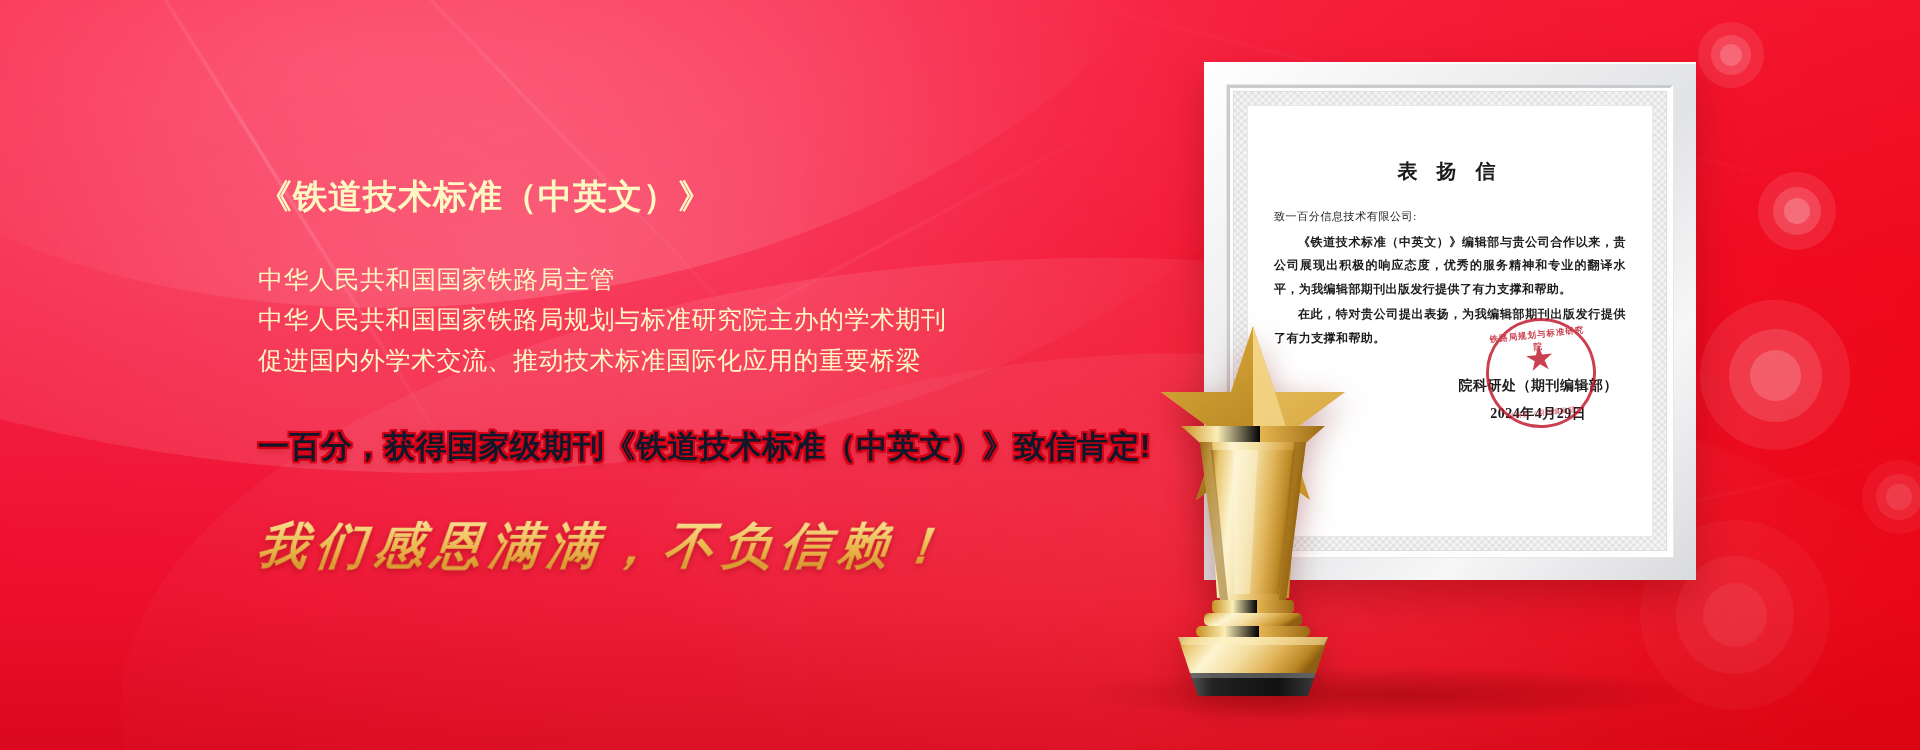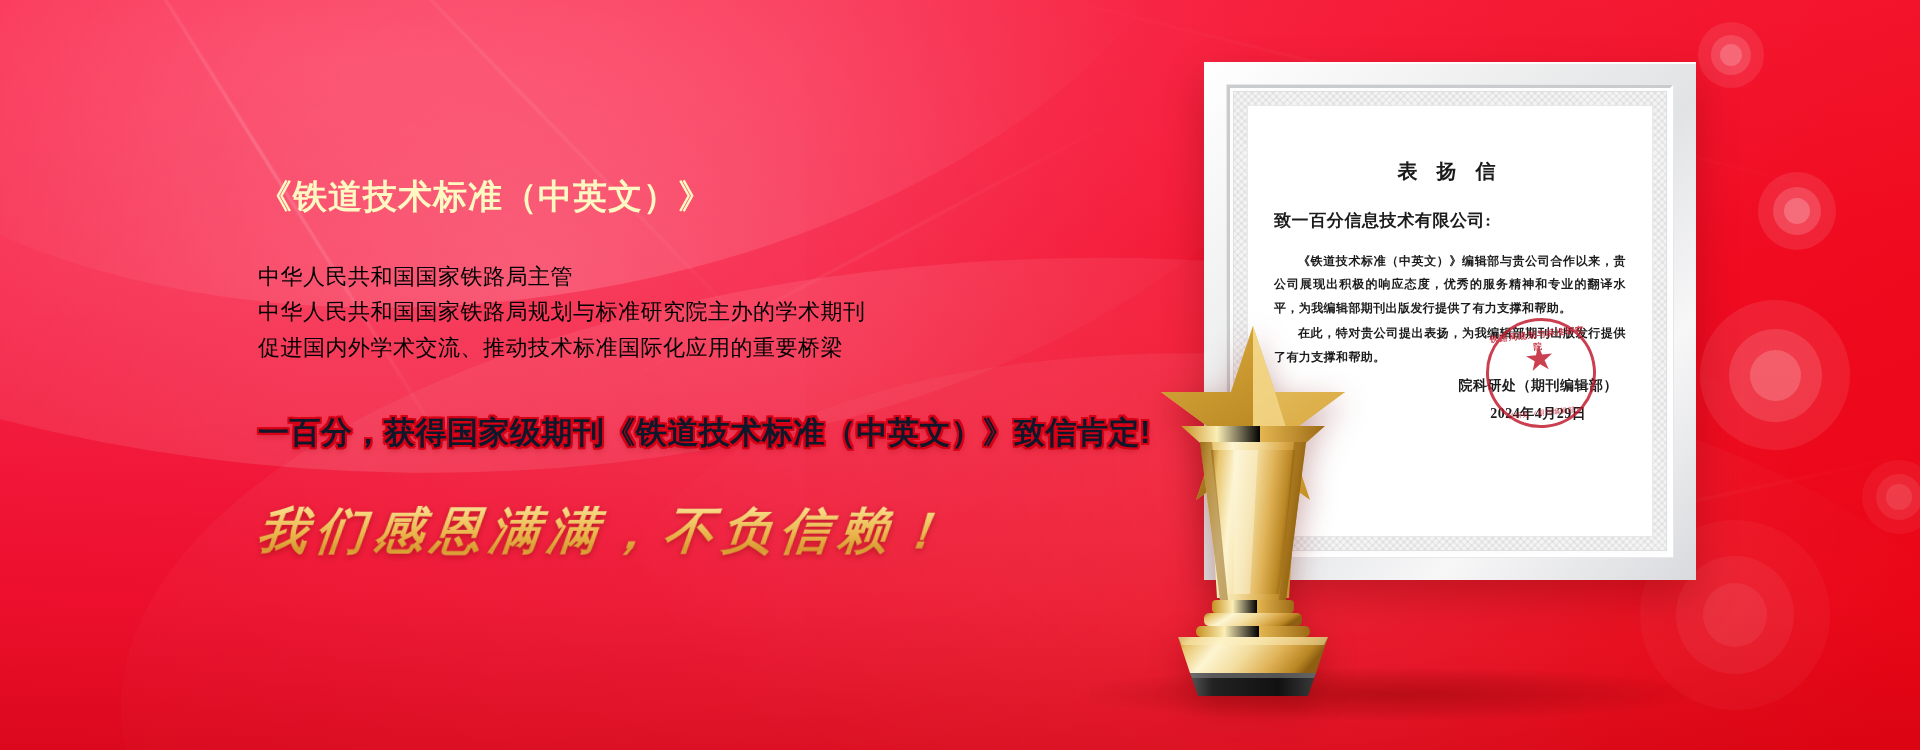--- a/index.html
+++ b/index.html
@@ -123,22 +123,22 @@
   }
   .journal-title {
     font-size: 34px;
     font-weight: bold;
     color: #fef9c3;
     letter-spacing: 1px;
     margin: 0 0 42px 0;
     line-height: 1.2;
   }
   .desc-line {
-    font-size: 22px;
-    color: #000000;
+    font-size: 25px;
+    color: #fef9c3;
     line-height: 1.62;
     letter-spacing: .5px;
   }
   .headline {
     margin-top: 48px;
     font-size: 31px;
     font-weight: bold;
     color: #0f172a;
     letter-spacing: .5px;
     line-height: 1.25;
@@ -210,24 +210,24 @@
     overflow: hidden;
   }
   .letter-title {
     text-align: center;
     font-size: 20px;
     font-weight: bold;
     letter-spacing: 7px;
     margin: 18px 0 24px 0;
   }
   .letter-salutation {
-    font-size: 17px;
-    font-weight: bold;
+    font-size: 11px;
+    font-weight: normal;
     letter-spacing: .6px;
-    margin-bottom: 18px;
+    margin-bottom: 7px;
   }
   .letter-para {
     font-size: 12px;
     font-weight: bold;
     line-height: 1.95;
     letter-spacing: .4px;
     text-indent: 2em;
     margin: 0 0 2px 0;
     text-align: justify;
   }

